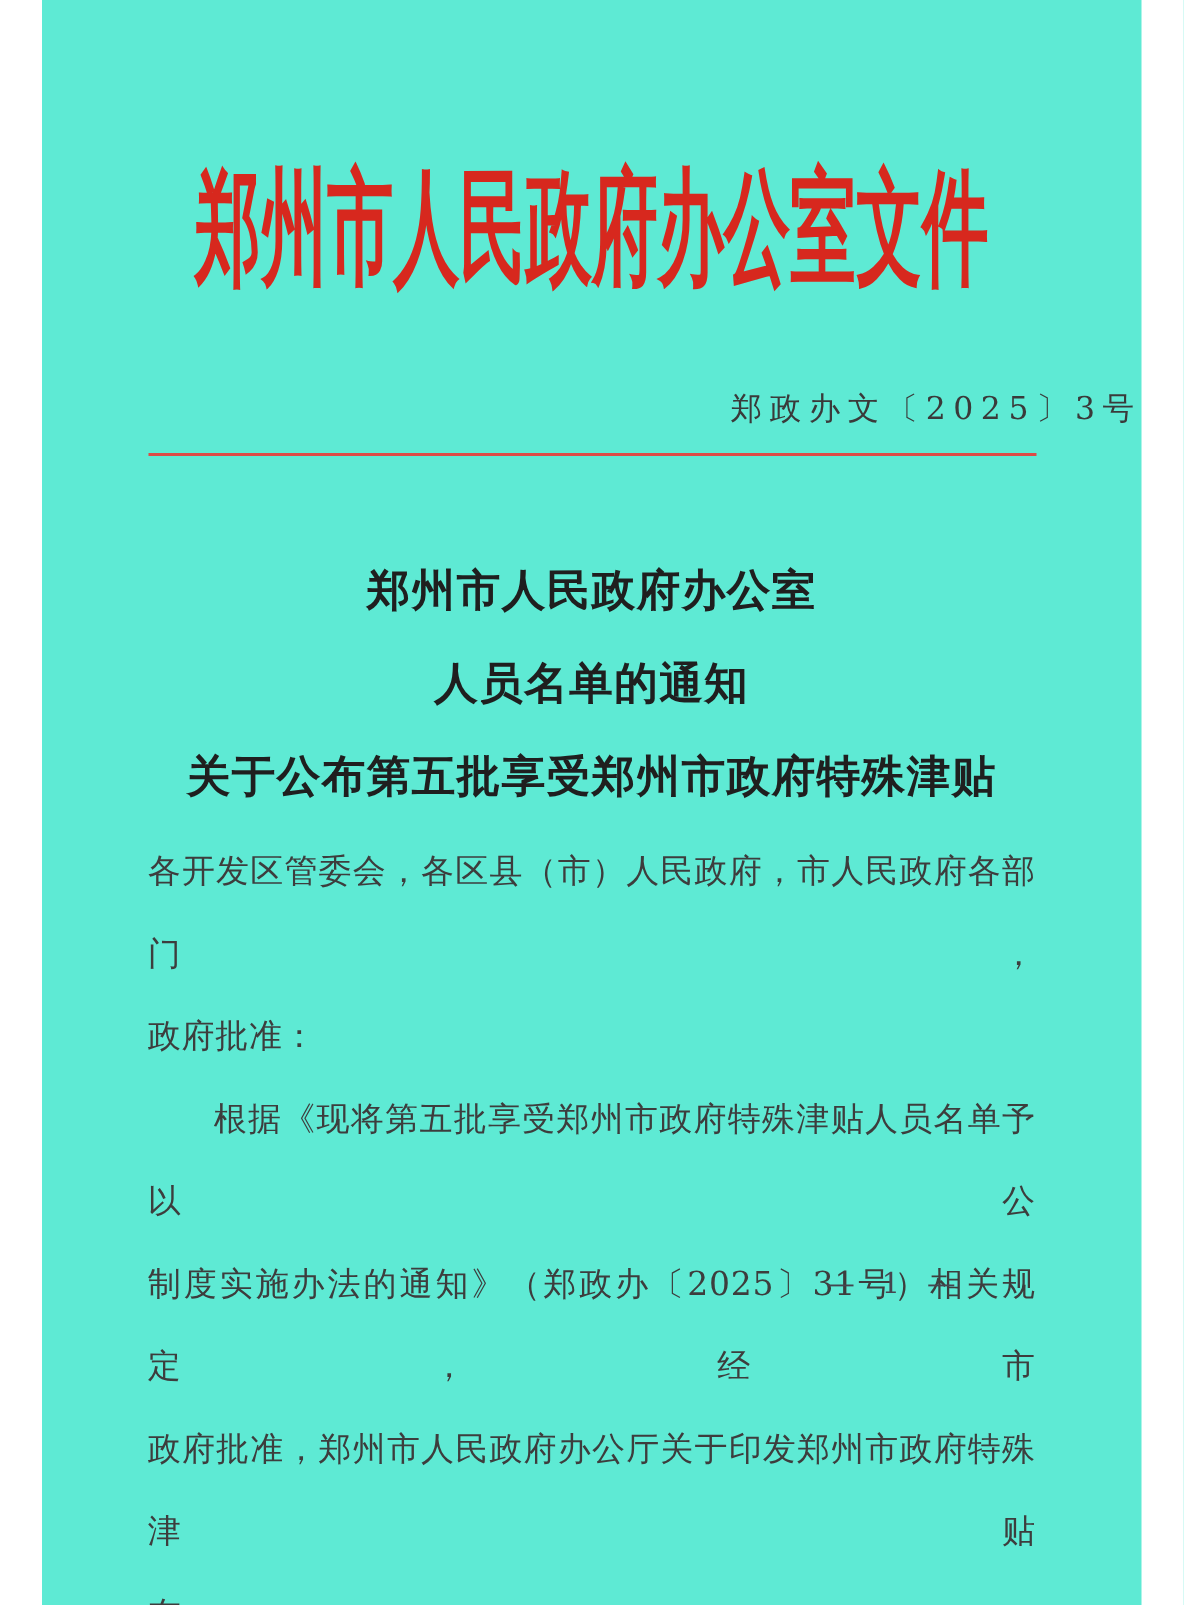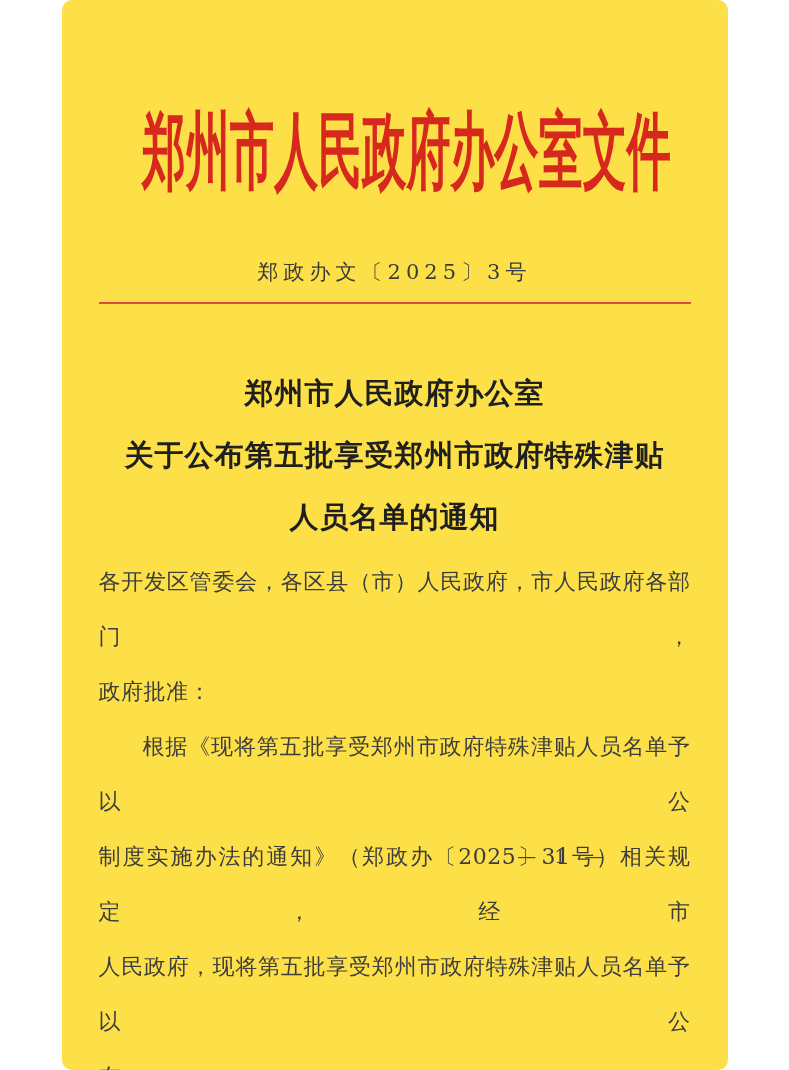--- a/index.html
+++ b/index.html
@@ -4,46 +4,45 @@
 <style>
   * { box-sizing: border-box; }
   html, body {
     margin: 0;
     padding: 0;
     background: #ffffff;
     font-family: "DejaVu Serif", "Liberation Serif", serif;
   }
   .page {
     position: relative;
-    width: 666px;
+    width: 733px;
     height: 1070px;
     margin: 0 auto;
-    background: #fde047;
+    background: #5eead4;
     overflow: hidden;
-    border-radius: 10px;
   }
   
   .red-header {
     margin-top: 112px;
     height: 84px;
   }
   .red-header-inner {
     font-size: 58px;
     line-height: 58px;
     font-weight: bold;
     color: var(--header-red, #d7281e);
     text-align: center;
     white-space: nowrap;
     transform: scale(0.76, 1.45);
     transform-origin: 50% 10%;
   }
   
   .doc-number {
     margin-top: 62px;
-    text-align: center;
+    text-align: right;
     font-size: 21px;
     letter-spacing: 5px;
     color: #3a3a3a;
   }
   
   .red-rule {
     width: 592px;
     height: 2px;
     margin: 16px auto 0 auto;
     background: var(--rule-red, #dd4b46);
@@ -97,31 +96,31 @@
   <div class="red-header">
     <div class="red-header-inner">郑州市人民政府办公室文件</div>
   </div>
 
   <div class="doc-number">郑政办文〔2025〕3号</div>
 
   <div class="red-rule"></div>
 
   <div class="doc-title">
       <div class="line">郑州市人民政府办公室</div>
+      <div class="line">人员名单的通知</div>
       <div class="line">关于公布第五批享受郑州市政府特殊津贴</div>
-      <div class="line">人员名单的通知</div>
     </div>
 
   <div class="body-text first">
       <div class="line stretch">各开发区管委会，各区县（市）人民政府，市人民政府各部门，</div>
       <div class="line">政府批准：</div>
     </div>
 
   <div class="body-text">
       <div class="line stretch indent">根据《现将第五批享受郑州市政府特殊津贴人员名单予以公</div>
       <div class="line stretch">制度实施办法的通知》（郑政办〔2025〕31号）相关规定，经市</div>
-      <div class="line stretch">人民政府，现将第五批享受郑州市政府特殊津贴人员名单予以公</div>
+      <div class="line stretch">政府批准，郑州市人民政府办公厅关于印发郑州市政府特殊津贴</div>
       <div class="line">布。</div>
     </div>
 
   <div class="page-number">— 1 —</div>
 
 </div>
 
 </body></html>

